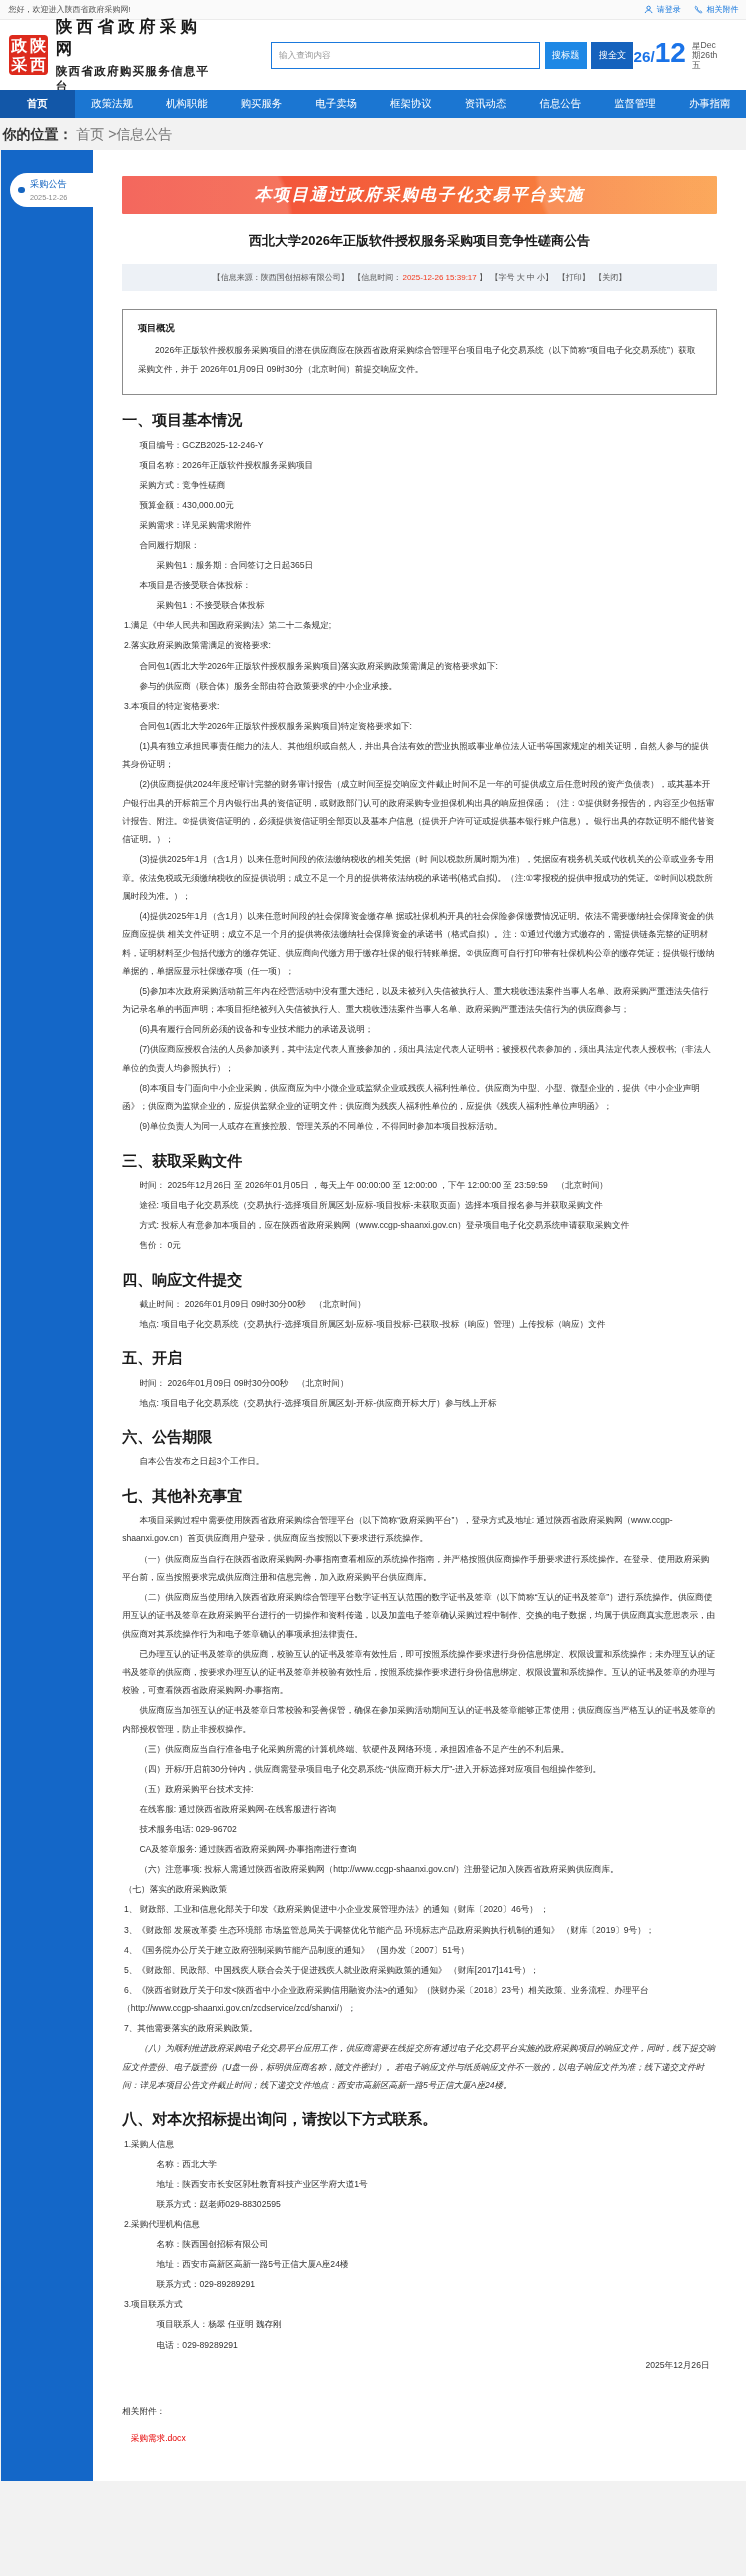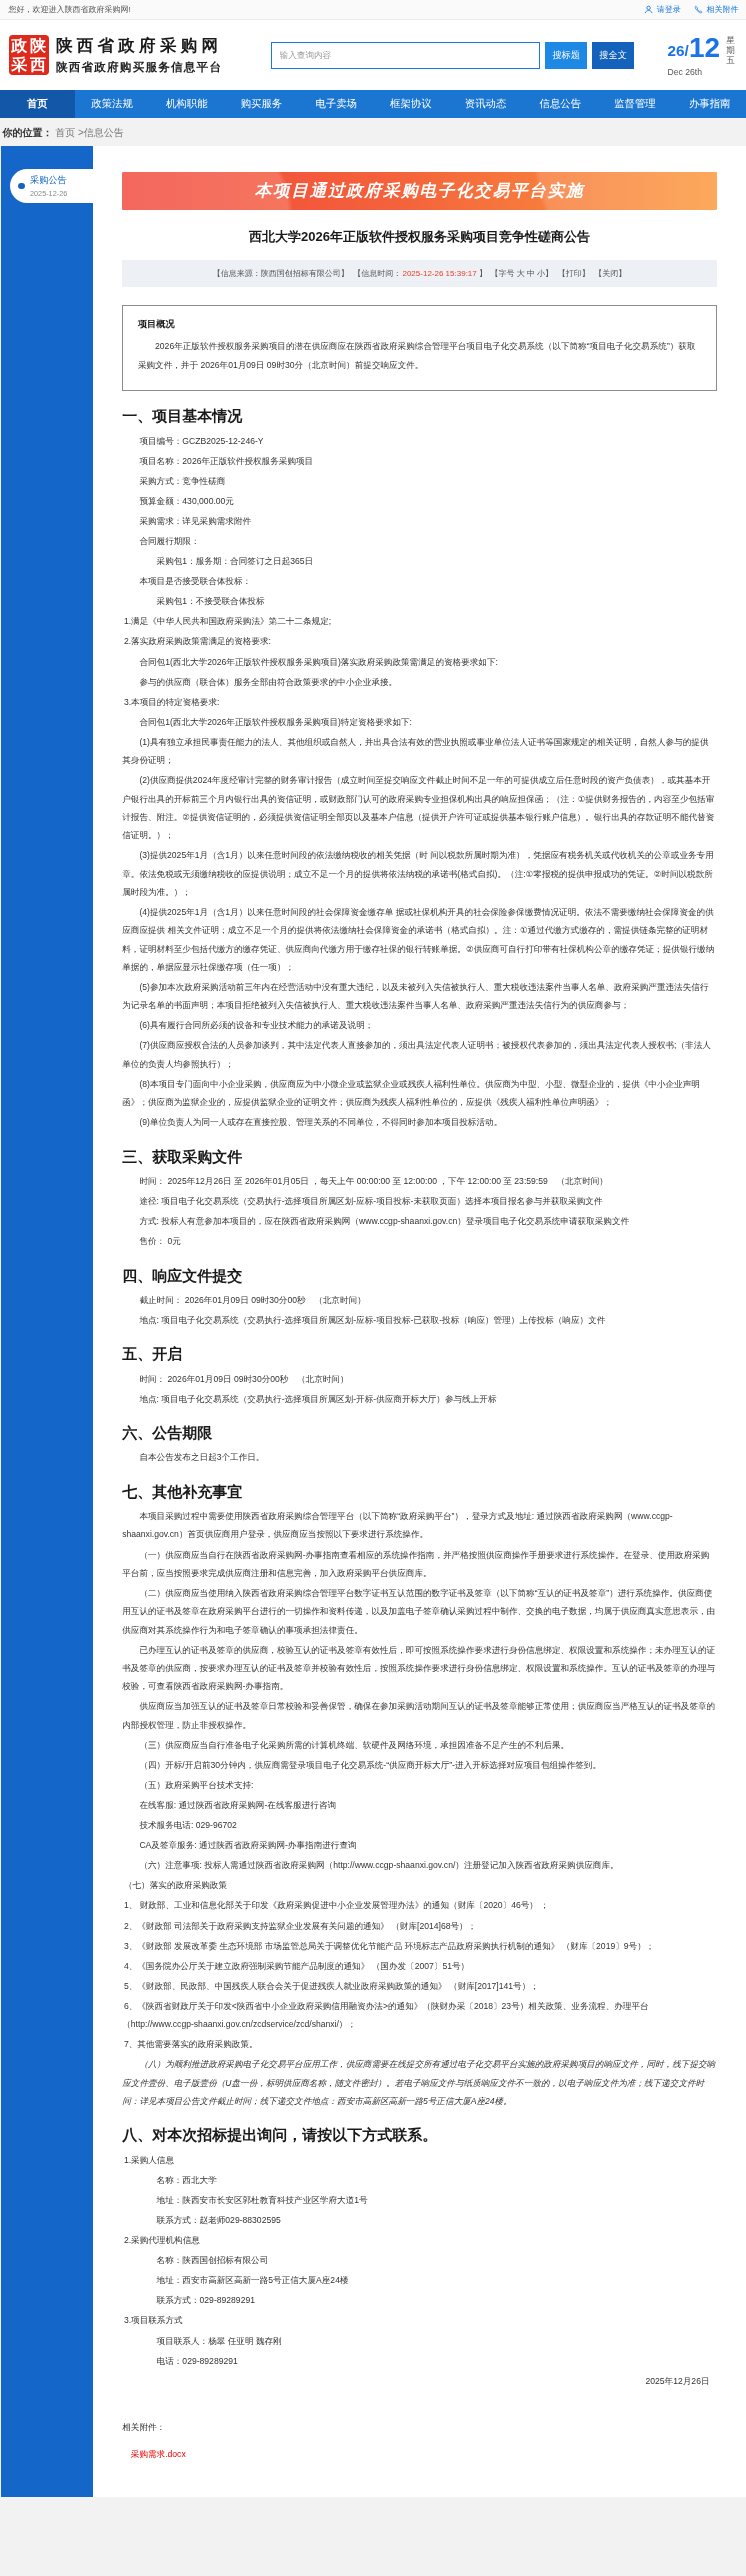--- a/index.html
+++ b/index.html
@@ -27,36 +27,36 @@
   .site-names { display:flex; flex-direction:column; gap:3.7px; }
   .site-title { font-size:16.5px; font-weight:bold; color:#1a1a1a; letter-spacing:4.3px; }
   .site-sub { font-size:11.6px; font-weight:bold; color:#222; letter-spacing:1.2px; }
   .search-area { display:flex; align-items:center; margin-left:49px; }
   .search-input { width:269px; height:27px; border:1.2px solid #1a79dd; padding:0 7.3px;
     font-size:8.6px; color:#333; outline:none; }
   .search-input::placeholder { color:#999; }
   .btn-search { height:27px; width:42px; border:none; color:#fff; font-size:9.2px; cursor:pointer; }
   .btn-title { background:#1e88e5; margin-left:4.9px; }
   .btn-full  { background:#1562bd; margin-left:4.9px; }
-  .date-box { margin-left:auto; display:flex; flex-direction:column; align-items:flex-start; padding-right:3.7px; }
+  .date-box { margin-left:auto; display:flex; flex-direction:row; align-items:flex-start; padding-right:3.7px; }
   .date-row { display:flex; align-items:flex-start; }
   .date-day { color:#1a73e8; font-size:15.3px; font-weight:bold; margin-top:8.6px; }
   .date-month { color:#1a73e8; font-size:28px; font-weight:bold; line-height:28px; }
   .weekday-col { display:flex; flex-direction:column; margin-left:6.1px; font-size:8.6px;
     color:#555; line-height:9.8px; padding-top:2.4px; }
   .date-en { font-size:8.6px; color:#555; margin-top:1.2px; }
 
   
   .nav { background:#1b76d2; display:flex; height:28px; }
   .nav-item { flex:1; display:flex; align-items:center; justify-content:center;
     color:#fff; font-size:10.4px; cursor:pointer; }
   .nav-item.active { background:#1257a8; font-weight:bold; }
 
   
-  .crumb-bar { padding:8px 2.4px 6.7px; font-size:10px; color:#777; }
+  .crumb-bar { padding:8px 2.4px 6.7px; font-size:14px; color:#777; }
   .crumb-label { color:#333; font-weight:bold; }
   .crumb-link { color:#777; }
 
   
   .layout { display:flex; align-items:stretch; margin:0 1.2px; }
   .side-col { width:92px; background:#1467c8; flex-shrink:0; }
   .side-tag { margin:23px 0 0 8.6px; background:#fff; border-radius:18.3px 0 0 18.3px;
     padding:4.9px 6.1px 4.9px 8.6px; display:flex; align-items:center; gap:4.9px; }
   .side-dot { width:6.7px; height:6.7px; border-radius:50%; background:#1565c0; flex-shrink:0; }
   .side-tag-cat { font-size:9.2px; color:#1565c0; }
@@ -248,21 +248,20 @@
         <p class="i1">供应商应当加强互认的证书及签章日常校验和妥善保管，确保在参加采购活动期间互认的证书及签章能够正常使用；供应商应当严格互认的证书及签章的内部授权管理，防止非授权操作。</p>
         <p class="i1">（三）供应商应当自行准备电子化采购所需的计算机终端、软硬件及网络环境，承担因准备不足产生的不利后果。</p>
         <p class="i1">（四）开标/开启前30分钟内，供应商需登录项目电子化交易系统-“供应商开标大厅”-进入开标选择对应项目包组操作签到。</p>
         <p class="i1">（五）政府采购平台技术支持:</p>
         <p class="i1">在线客服: 通过陕西省政府采购网-在线客服进行咨询</p>
         <p class="i1">技术服务电话: 029-96702</p>
         <p class="i1">CA及签章服务: 通过陕西省政府采购网-办事指南进行查询</p>
         <p class="i1">（六）注意事项: 投标人需通过陕西省政府采购网（http://www.ccgp-shaanxi.gov.cn/）注册登记加入陕西省政府采购供应商库。</p>
         <p class="num">（七）落实的政府采购政策</p>
         <p class="num">1、 财政部、工业和信息化部关于印发《政府采购促进中小企业发展管理办法》的通知（财库〔2020〕46号） ；</p>
-        <p class="num">2、《财政部 司法部关于政府采购支持监狱企业发展有关问题的通知》 （财库[2014]68号）；</p>
         <p class="num">3、《财政部 发展改革委 生态环境部 市场监管总局关于调整优化节能产品 环境标志产品政府采购执行机制的通知》 （财库〔2019〕9号）；</p>
         <p class="num">4、《国务院办公厅关于建立政府强制采购节能产品制度的通知》 （国办发〔2007〕51号）</p>
         <p class="num">5、《财政部、民政部、中国残疾人联合会关于促进残疾人就业政府采购政策的通知》 （财库[2017]141号）；</p>
         <p class="num">6、《陕西省财政厅关于印发&lt;陕西省中小企业政府采购信用融资办法&gt;的通知》（陕财办采〔2018〕23号）相关政策、业务流程、办理平台（http://www.ccgp-shaanxi.gov.cn/zcdservice/zcd/shanxi/）；</p>
         <p class="num">7、其他需要落实的政府采购政策。</p>
         <p class="i1 italic">（八）为顺利推进政府采购电子化交易平台应用工作，供应商需要在线提交所有通过电子化交易平台实施的政府采购项目的响应文件，同时，线下提交响应文件壹份、电子版壹份（U盘一份，标明供应商名称，随文件密封）。若电子响应文件与纸质响应文件不一致的，以电子响应文件为准；线下递交文件时间：详见本项目公告文件截止时间；线下递交文件地点：西安市高新区高新一路5号正信大厦A座24楼。</p>
         <p class="h">八、对本次招标提出询问，请按以下方式联系。</p>
         <p class="num">1.采购人信息</p>
         <p class="i2">名称：西北大学</p>
         <p class="i2">地址：陕西安市长安区郭杜教育科技产业区学府大道1号</p>

